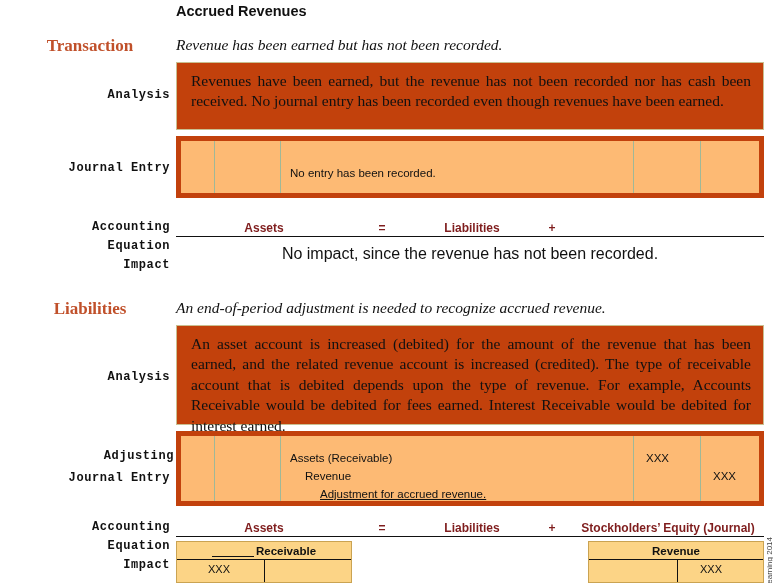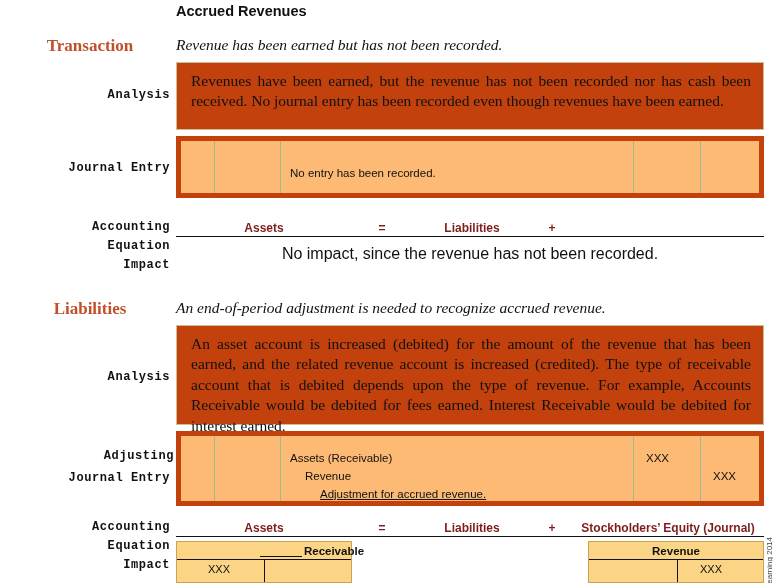--- a/index.html
+++ b/index.html
@@ -250,21 +250,21 @@
   <div class="eq-row" style="left:352px; top:521px; width:60px; text-align:center;">=</div>
   <div class="eq-row" style="left:412px; top:521px; width:120px; text-align:center;">Liabilities</div>
   <div class="eq-row" style="left:532px; top:521px; width:40px; text-align:center;">+</div>
   <div class="eq-row" style="left:568px; top:521px; width:200px; text-align:center;">Stockholders’ Equity (Journal)</div>
   <div class="eq-line" style="left:176px; top:536px; width:588px;"></div>
 
   <div class="tbox" style="left:176px; top:541px; width:176px; height:42px;">
     <div class="tdivider" style="left:87px; top:17px; bottom:0;"></div>
     <div style="position:absolute; left:0; right:0; top:17px; height:1px; background:#111111;"></div>
   </div>
-  <div class="tbox-title" style="left:176px; top:545px; width:176px; text-align:center;margin-left:48px;">
+  <div class="tbox-title" style="left:176px; top:545px; width:176px; text-align:center;">
     <span class="underline-blank"></span><span>Receivable</span>
   </div>
   <div class="tval" style="left:208px; top:563px;">XXX</div>
 
   <div class="tbox" style="left:588px; top:541px; width:176px; height:42px;">
     <div class="tdivider" style="left:88px; top:17px; bottom:0;"></div>
     <div style="position:absolute; left:0; right:0; top:17px; height:1px; background:#111111;"></div>
   </div>
   <div class="tbox-title" style="left:588px; top:545px; width:176px; text-align:center;">Revenue</div>
   <div class="tval" style="left:700px; top:563px;">XXX</div>

